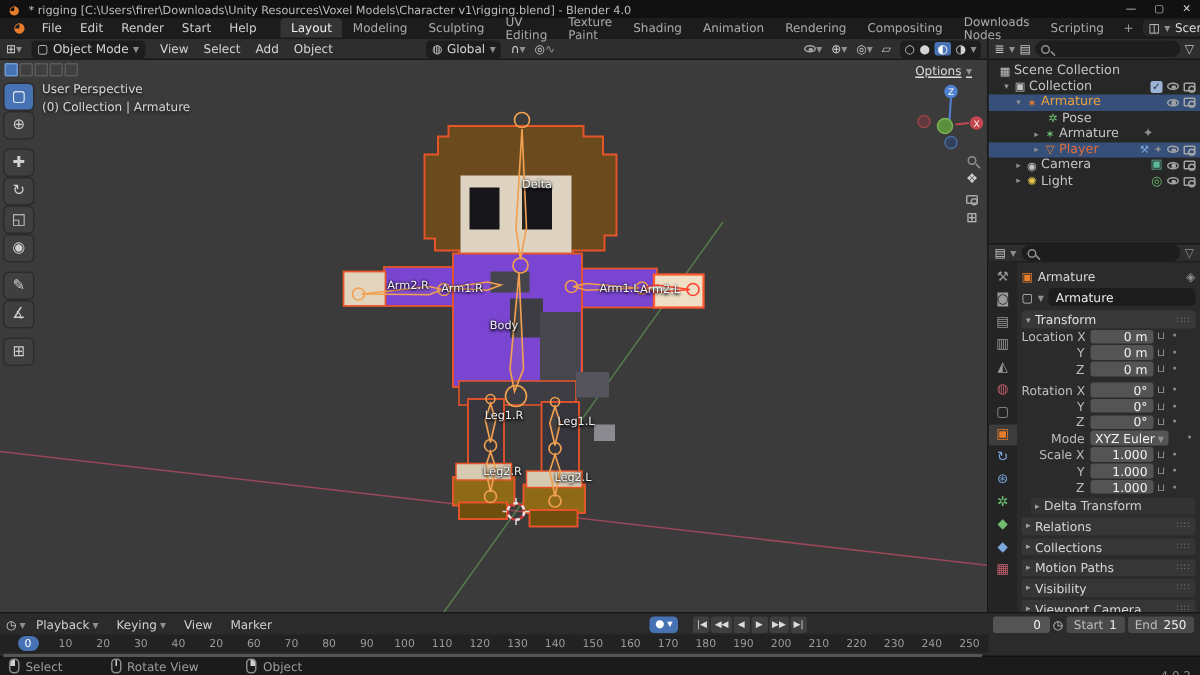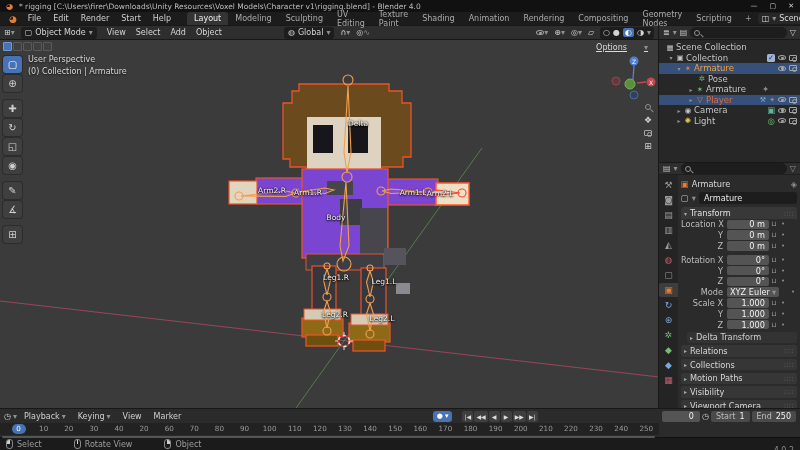--- a/index.html
+++ b/index.html
@@ -37,21 +37,21 @@
   .rightcol{width:141px;display:flex;flex-direction:column;}
   
   .selmodes{position:absolute;left:3px;top:2px;display:flex;gap:1px;}
   .selmodes span{width:9px;height:9px;border:1px solid #5a5a5a;background:#3f3f3f;border-radius:1px;}
   .selmodes span.on{background:#4772b3;border-color:#6f9ad4;}
   .vptext{position:absolute;left:28px;top:14px;color:#d8d8d8;font-size:8px;text-shadow:0 1px 2px rgba(0,0,0,.7);line-height:12px;white-space:nowrap;}
   .toolbar{position:absolute;left:3px;top:16px;display:flex;flex-direction:column;gap:2px;}
   .tool{width:19px;height:17px;background:#3f3f3f;border-radius:3px;display:flex;align-items:center;justify-content:center;color:#cfcfcf;font-size:10px;box-shadow:0 0 0 1px #2c2c2c;}
   .tool.active{background:#4772b3;color:#fff;}
   .tgap{height:4px;}
-  .optdd{position:absolute;right:10px;top:3px;color:#dadada;font-size:8px;display:flex;gap:17px;align-items:center;text-decoration:underline;}
+  .optdd{position:absolute;right:10px;top:3px;color:#dadada;font-size:8px;display:flex;gap:3px;align-items:center;text-decoration:underline;}
   .navbtns{position:absolute;right:6px;top:64px;display:flex;flex-direction:column;gap:5px;align-items:center;color:#cfcfcf;font-size:9px;}
   .blabel{position:absolute;transform:translate(-50%,-50%);color:#f2f2f2;font-size:7.5px;text-shadow:0 1px 2px #000,0 0 2px #000;white-space:nowrap;pointer-events:none;}
   
   .i-eye{display:inline-block;width:8px;height:5px;border:1px solid #a5a5a5;border-radius:50%;position:relative;}
   .i-eye::after{content:"";position:absolute;left:2px;top:0.5px;width:2.5px;height:2.5px;background:#a5a5a5;border-radius:50%;}
   .i-cam{display:inline-block;width:8px;height:6px;border:1px solid #a5a5a5;border-radius:1px;position:relative;}
   .i-cam::after{content:"";position:absolute;left:2px;top:1px;width:3px;height:3px;border:1px solid #a5a5a5;border-radius:50%;}
   .i-mag{display:inline-block;width:6px;height:6px;border:1px solid #909090;border-radius:50%;position:relative;}
   .i-mag::after{content:"";position:absolute;left:4.5px;top:4.5px;width:3.5px;height:1px;background:#909090;transform:rotate(45deg);}
   .i-check{display:inline-block;width:8px;height:8px;background:#9db4d6;border-radius:1.5px;color:#1c2b40;font-size:7px;line-height:8px;text-align:center;}
@@ -139,21 +139,21 @@
     <span class="tabs">
       <span class="tab active">Layout</span>
       <span class="tab">Modeling</span>
       <span class="tab">Sculpting</span>
       <span class="tab">UV Editing</span>
       <span class="tab">Texture Paint</span>
       <span class="tab">Shading</span>
       <span class="tab">Animation</span>
       <span class="tab">Rendering</span>
       <span class="tab">Compositing</span>
-      <span class="tab">Geometry Nodes</span>
+      <span class="tab">Downloads Nodes</span>
       <span class="tab">Scripting</span>
       <span class="tab-plus">+</span>
     </span>
     <span class="sceneblk">
       <span class="selwidget">
         <span>◫</span>
         <span class="dim">▾</span>
         <span>Scene</span>
 
       </span>

